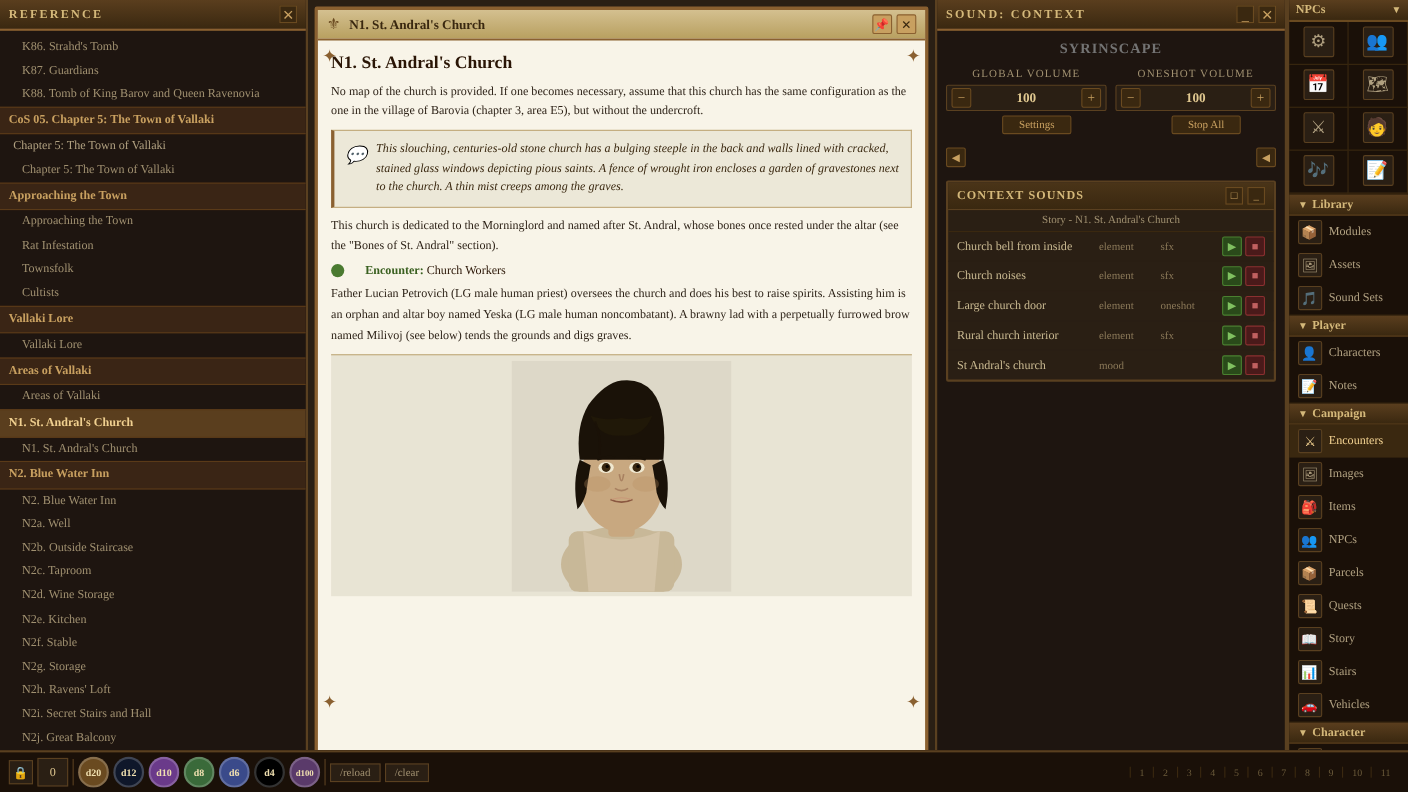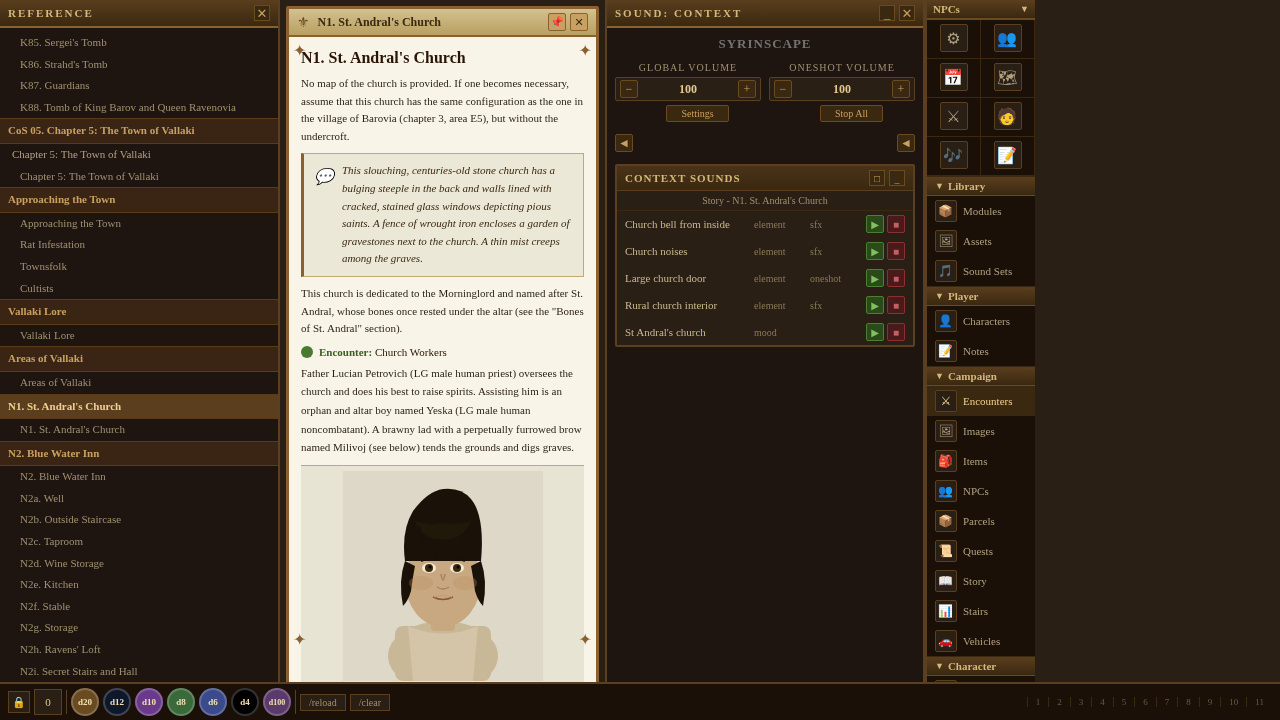--- a/index.html
+++ b/index.html
@@ -9,21 +9,21 @@
       overflow: hidden;
       background: #2a1f14;
       font-family: 'Georgia', serif;
       font-size: 12px;
       color: #c8b89a;
     }
 
     
     .app-container {
       display: flex;
-      width: 1035px;
+      width: 1280px;
       height: 720px;
       position: relative;
     }
 
     
     .left-panel {
       width: 280px;
       height: 100%;
       background: #1e1510;
       border-right: 2px solid #5a4020;
@@ -232,21 +232,21 @@
       flex-shrink: 0;
       margin-top: 2px;
     }
 
     .encounter-line {
       margin: 6px 0;
       font-size: 11px;
       color: #2a1505;
       display: flex;
       align-items: center;
-      gap: 6px;
+      gap: 19px;
     }
 
     .encounter-dot {
       width: 12px;
       height: 12px;
       background: #4a7a30;
       border-radius: 50%;
       flex-shrink: 0;
       display: inline-block;
     }
@@ -651,21 +651,20 @@
 <div class="app-container">
 
   <div class="left-panel">
     <div class="left-panel-header">
       <span class="panel-title">REFERENCE</span>
       <div class="panel-close-btn">✕</div>
     </div>
 
     <div class="nav-list">
 
-      <div class="nav-item sub-item">K85. Sergei's Tomb</div>
       <div class="nav-item sub-item">K86. Strahd's Tomb</div>
       <div class="nav-item sub-item">K87. Guardians</div>
       <div class="nav-item sub-item">K88. Tomb of King Barov and Queen Ravenovia</div>
       <div class="nav-item section-header">CoS 05. Chapter 5: The Town of Vallaki</div>
       <div class="nav-item">Chapter 5: The Town of Vallaki</div>
       <div class="nav-item sub-item">Chapter 5: The Town of Vallaki</div>
       <div class="nav-item section-header">Approaching the Town</div>
       <div class="nav-item sub-item">Approaching the Town</div>
       <div class="nav-item sub-item">Rat Infestation</div>
       <div class="nav-item sub-item">Townsfolk</div>

